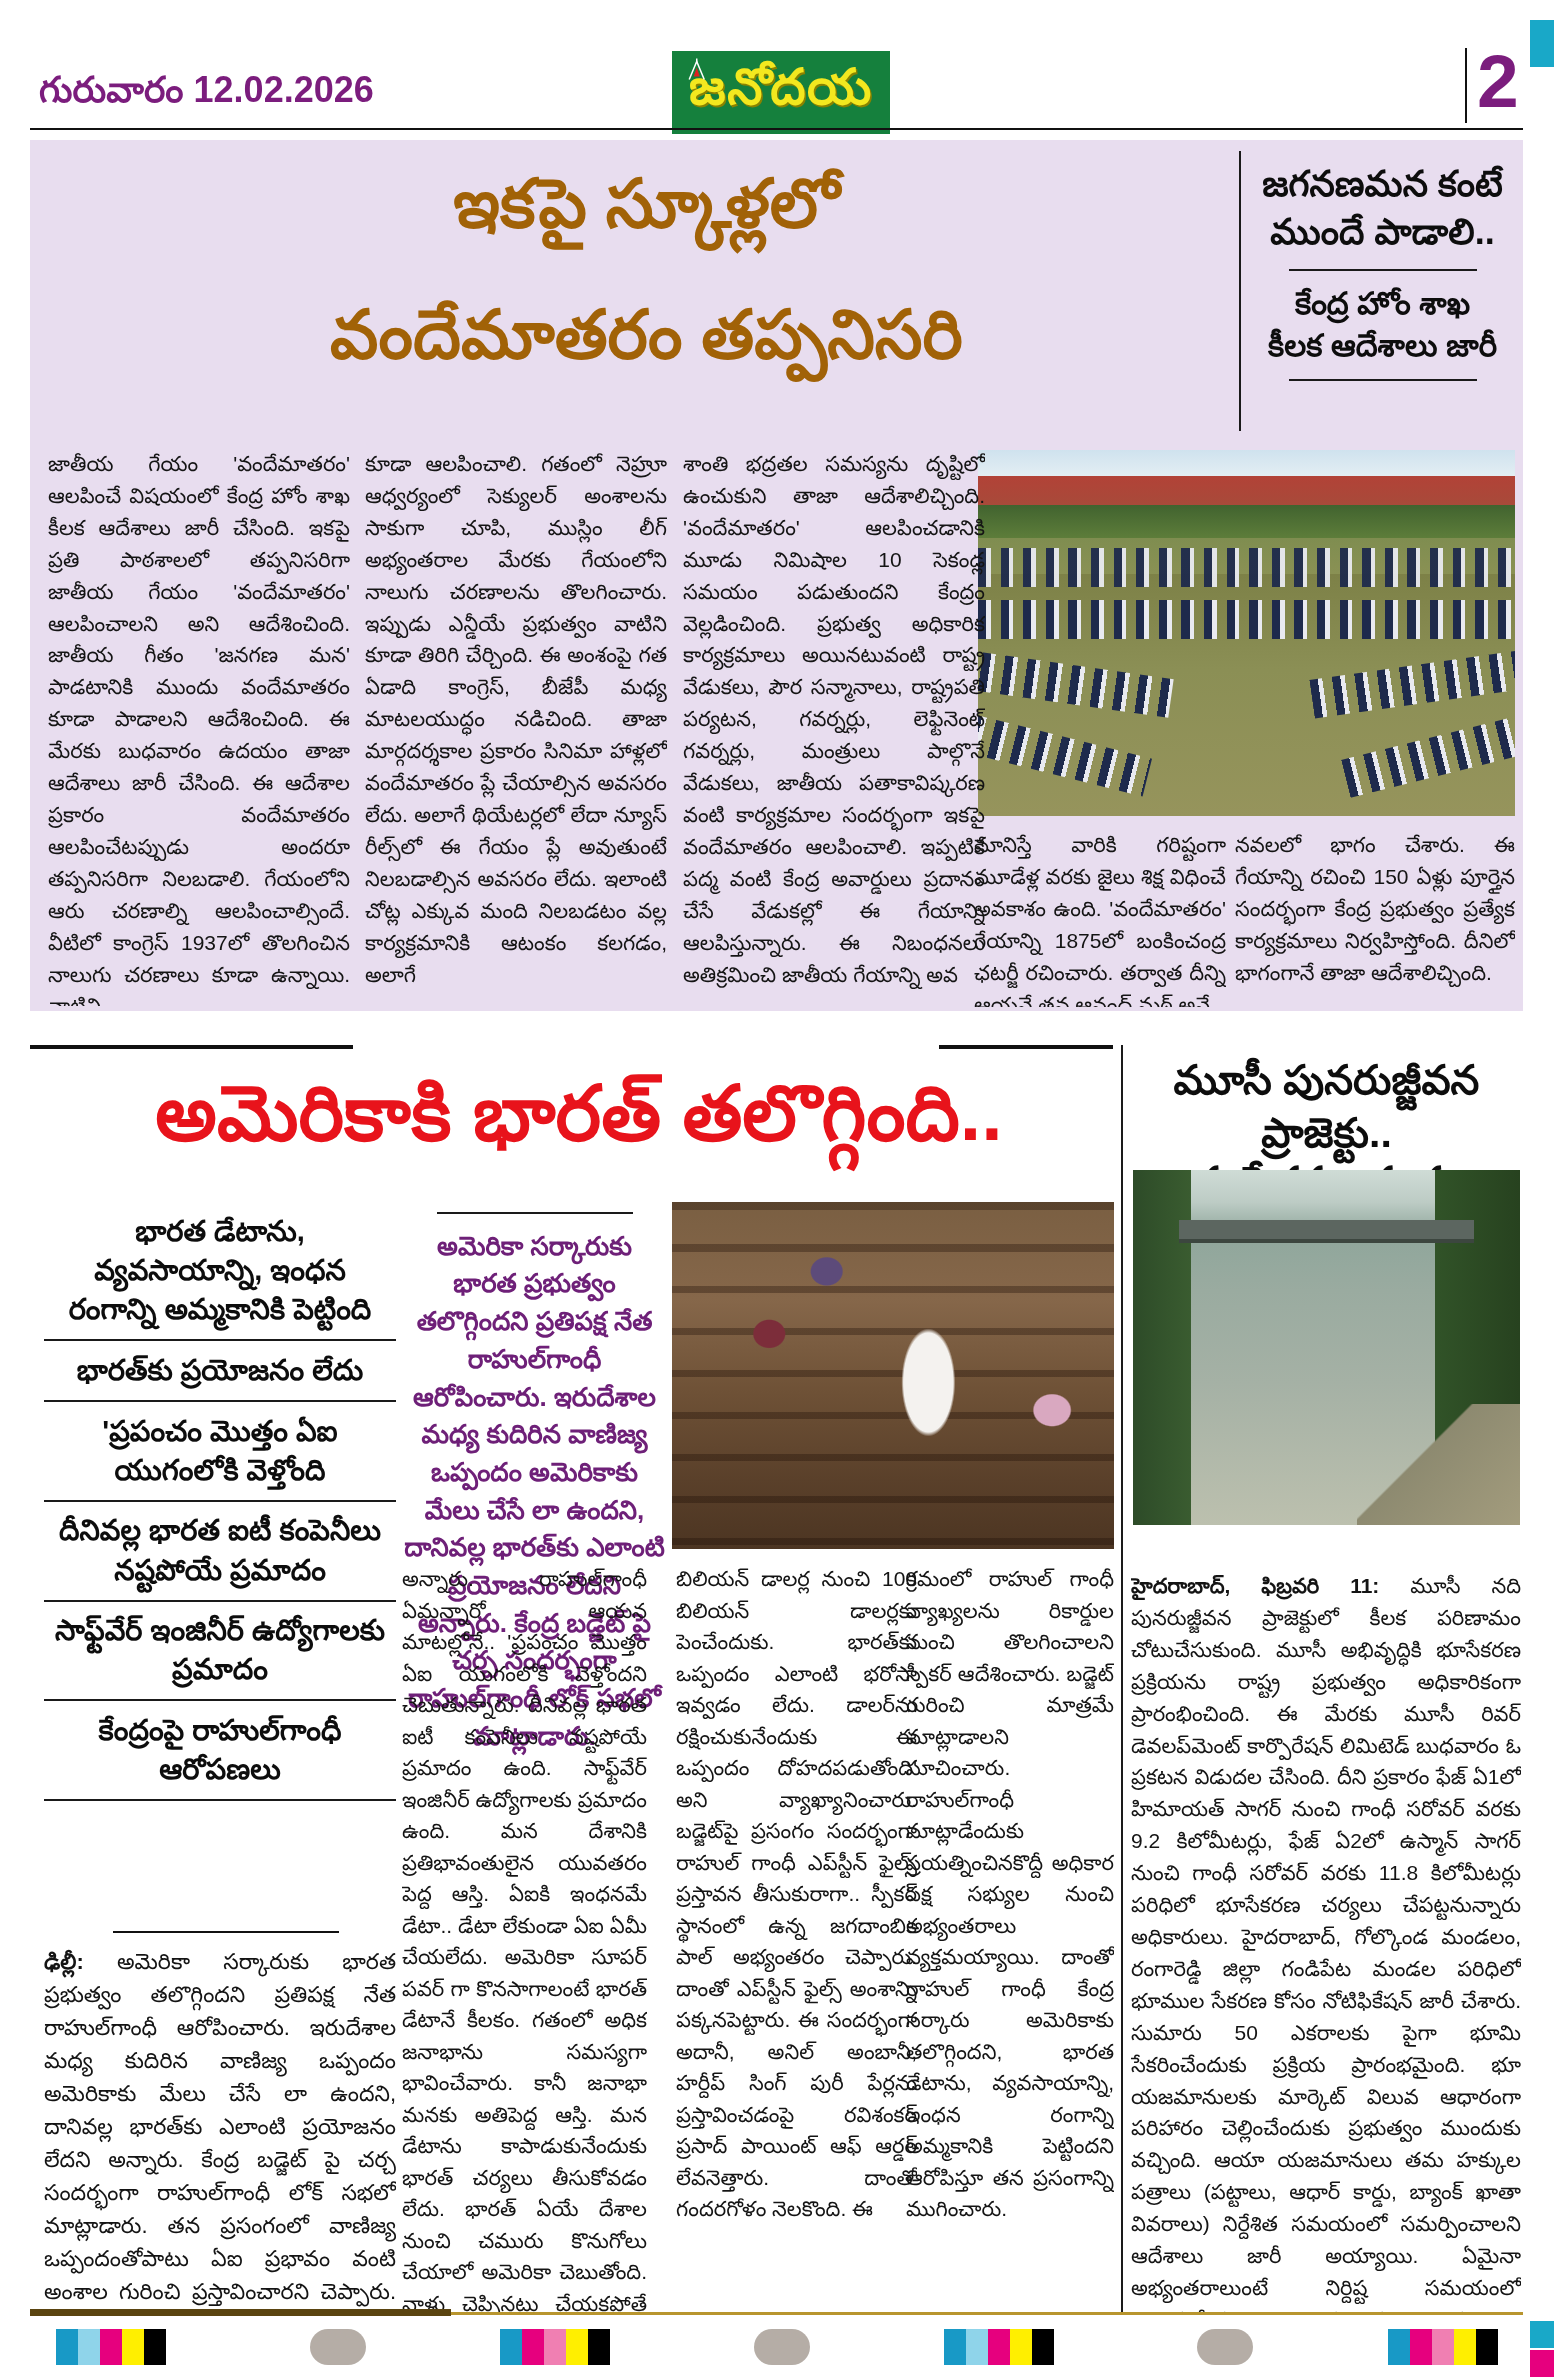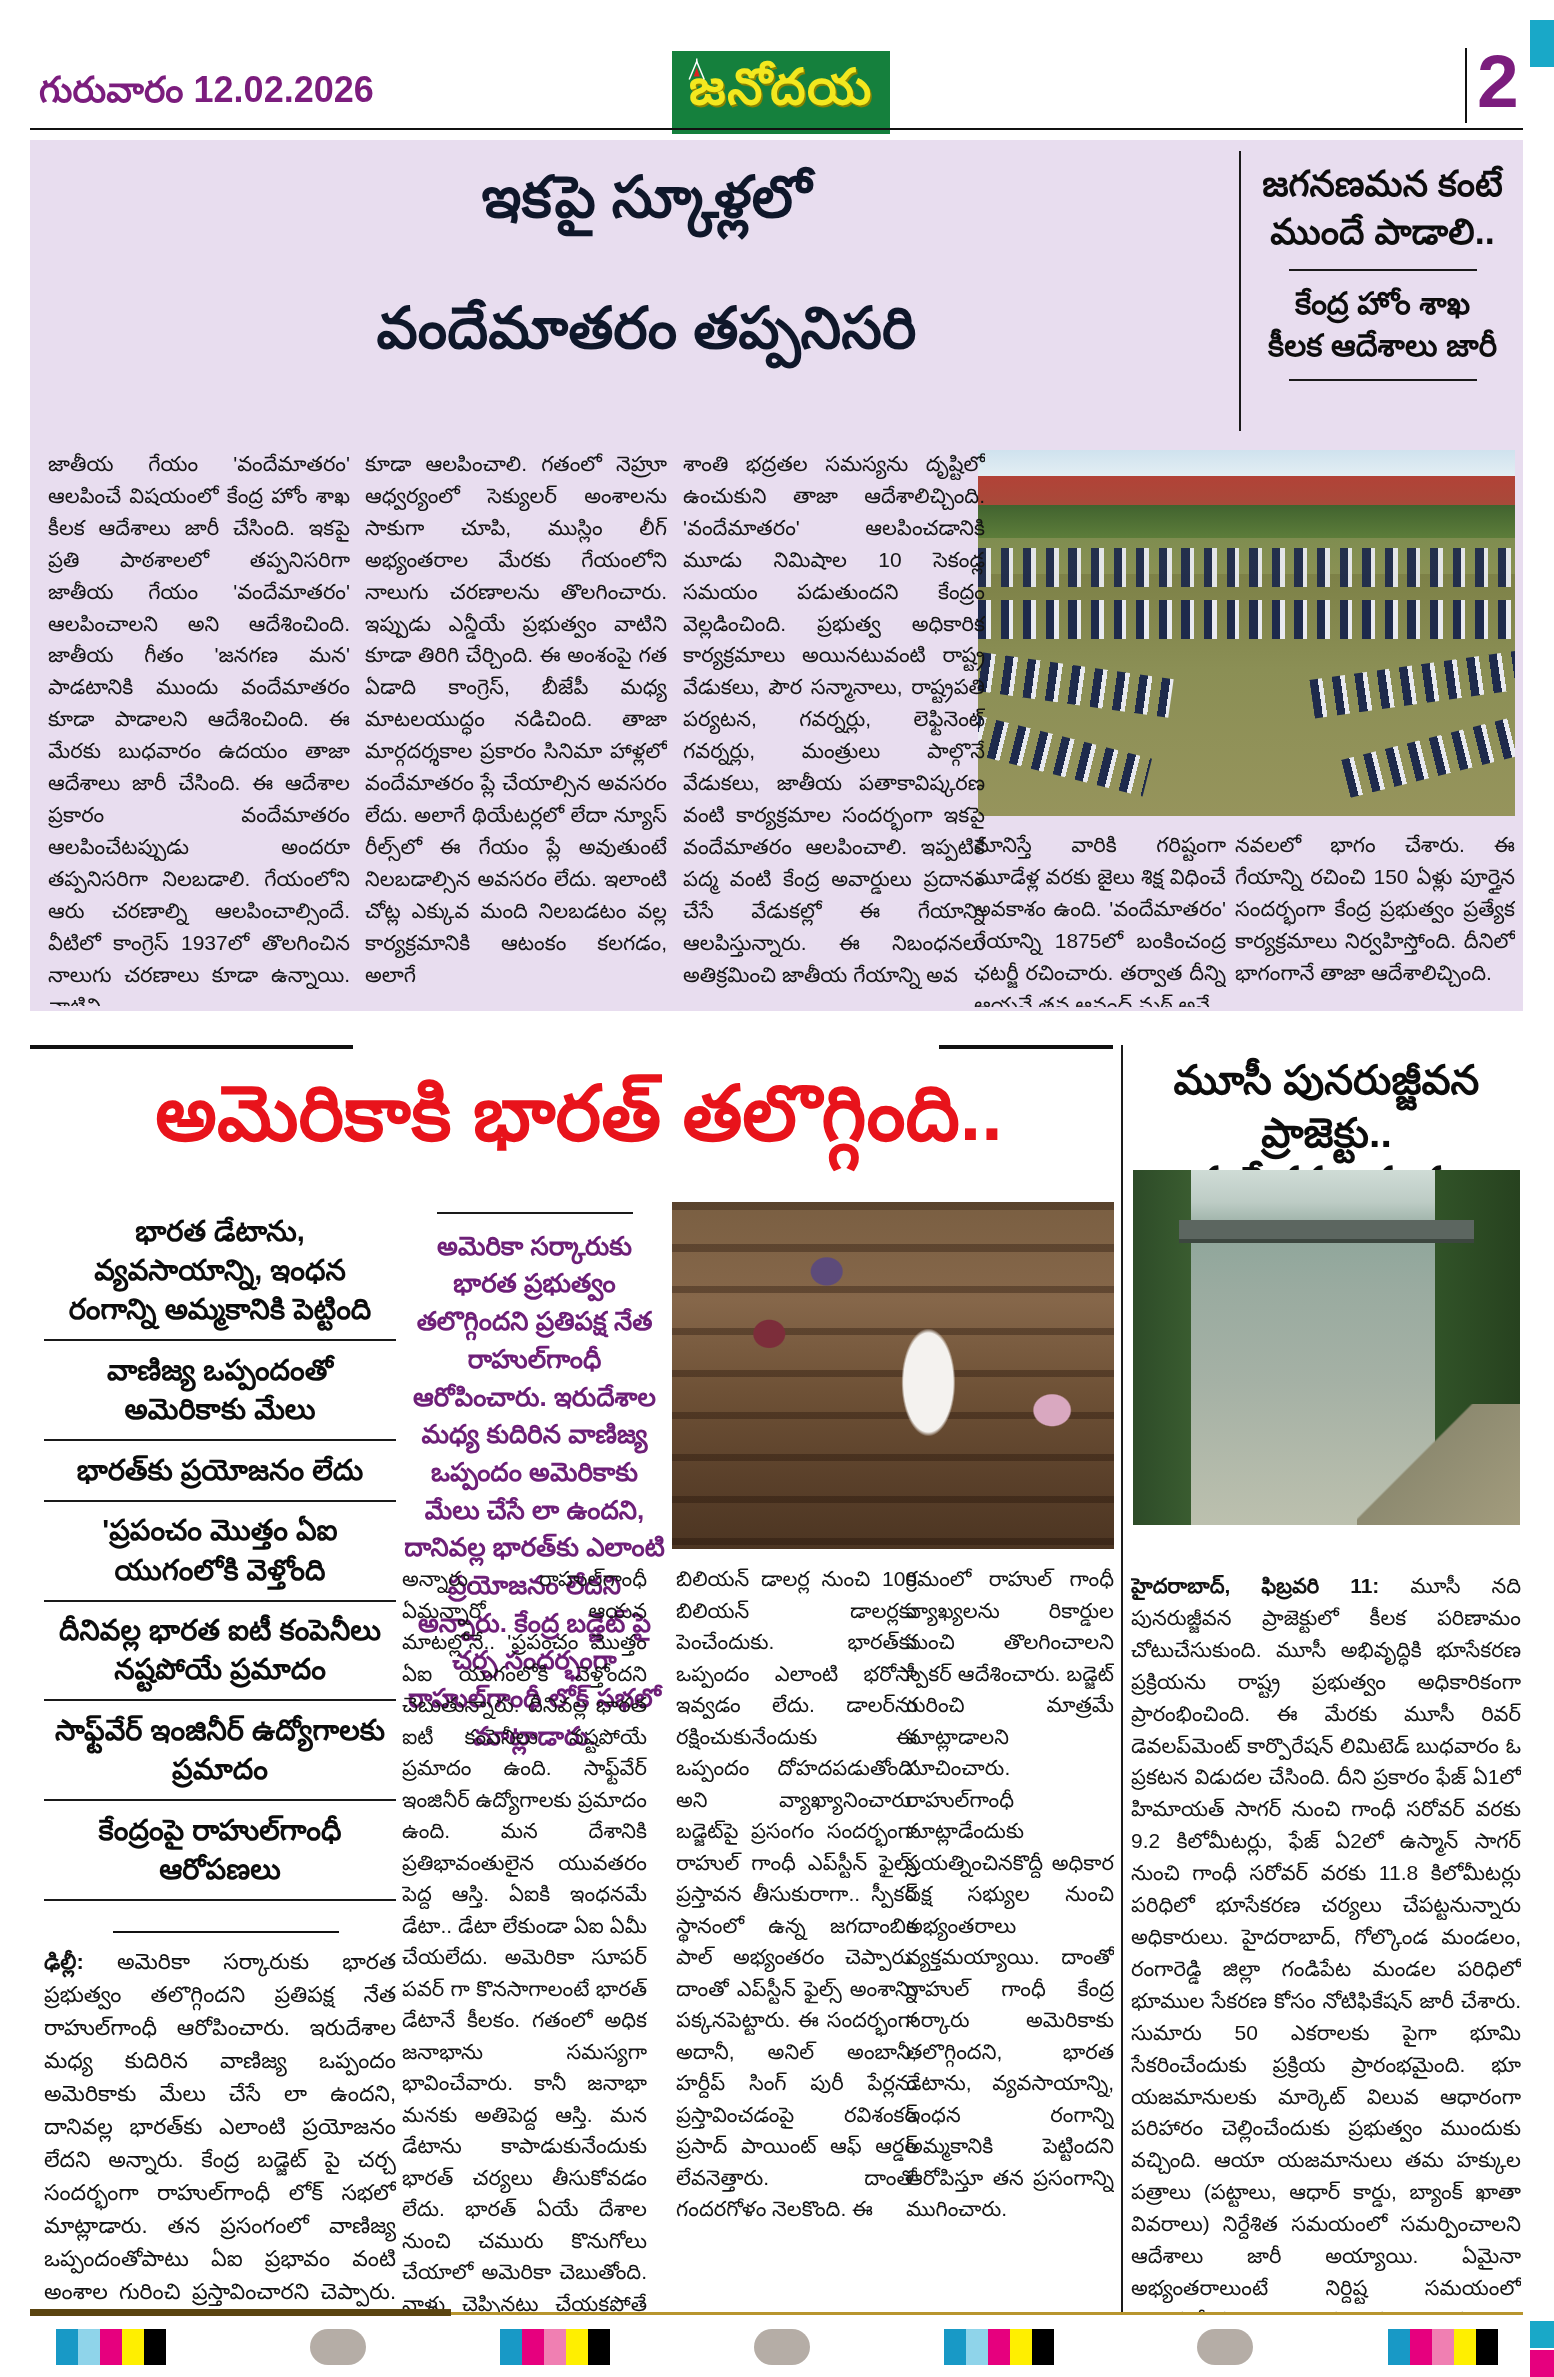--- a/index.html
+++ b/index.html
@@ -12,21 +12,21 @@
             display:flex;align-items:center;justify-content:center;}
   .masthead .title{color:#f3e81f;font-size:50px;font-weight:bold;letter-spacing:1.5px;text-shadow:1.5px 1.5px 0 #8a8200;}
   .emblem{position:absolute;left:13.5px;top:6px;width:32px;height:25.6px;}
   .pn-divider{position:absolute;left:1465px;top:48px;width:2.3px;height:75px;background:#111;}
   .page-number{position:absolute;left:1477px;top:44px;font-size:75px;font-weight:bold;color:#7b1d7d;line-height:1;}
   .header-rule{position:absolute;left:30px;top:128px;width:1493px;height:2.3px;background:#111;}
 
   
   .a1{position:absolute;left:30px;top:140px;width:1493px;height:871px;background:#e8ddef;}
   .a1-h1,.a1-h2{position:absolute;left:30px;width:1173px;text-align:center;font-weight:bold;
-                color:#0f172a;font-size:58px;line-height:1.15;}
+                color:#a16207;font-size:68px;line-height:1.15;}
   .a1-h1{top:24px;}
   .a1-h2{top:155px;}
   .a1-vrule{position:absolute;left:1209px;top:10.5px;width:2.3px;height:280px;background:#1a1a1a;}
   .a1-sub{position:absolute;left:1220px;top:19.6px;width:265px;text-align:center;font-weight:bold;color:#0d0d0d;}
   .a1-sub .big{font-size:36px;line-height:1.35;}
   .a1-sub .small{font-size:31px;line-height:1.35;}
   .sub-rule{width:188px;height:2.3px;background:#1a1a1a;margin:12px auto;}
   .a1-col{position:absolute;top:308px;width:302px;height:558px;font-size:21px;line-height:1.52;
           text-align:justify;overflow:hidden;}
   .a1-col.c1{left:18px;} .a1-col.c2{left:335px;} .a1-col.c3{left:653px;}
@@ -150,21 +150,20 @@
     <div class="a1-col c4">మానిస్తే వారికి గరిష్టంగా మూడేళ్ల వరకు జైలు శిక్ష విధించే అవకాశం ఉంది. 'వందేమాతరం' గేయాన్ని 1875లో బంకించంద్ర ఛటర్జీ రచించారు. తర్వాత దీన్ని ఆయనే తన ఆనంద్ మఠ్ అనే</div>
     <div class="a1-col c5">నవలలో భాగం చేశారు. ఈ గేయాన్ని రచించి 150 ఏళ్లు పూర్తైన సందర్భంగా కేంద్ర ప్రభుత్వం ప్రత్యేక కార్యక్రమాలు నిర్వహిస్తోంది. దీనిలో భాగంగానే తాజా ఆదేశాలిచ్చింది.</div>
   </div>
 
   <div class="a2-rule-l"></div>
   <div class="a2-rule-r"></div>
   <div class="a2-headline">అమెరికాకి భారత్ తలొగ్గింది..</div>
 
   <div class="a2-deck">
     <div class="deck-item">భారత డేటాను, వ్యవసాయాన్ని, ఇంధన రంగాన్ని అమ్మకానికి పెట్టింది</div>
-    <div class="deck-item">వాణిజ్య ఒప్పందంతో అమెరికాకు మేలు</div>
     <div class="deck-item">భారత్‌కు ప్రయోజనం లేదు</div>
     <div class="deck-item">'ప్రపంచం మొత్తం ఏఐ యుగంలోకి వెళ్తోంది</div>
     <div class="deck-item">దీనివల్ల భారత ఐటీ కంపెనీలు నష్టపోయే ప్రమాదం</div>
     <div class="deck-item">సాఫ్ట్‌వేర్ ఇంజినీర్ ఉద్యోగాలకు ప్రమాదం</div>
     <div class="deck-item">కేంద్రంపై రాహుల్‌గాంధీ ఆరోపణలు</div>
   </div>
 
   <div class="a2-lead">
     <div class="lead-rule"></div>
     <span>అమెరికా సర్కారుకు భారత ప్రభుత్వం తలొగ్గిందని ప్రతిపక్ష నేత రాహుల్‌గాంధీ ఆరోపించారు. ఇరుదేశాల మధ్య కుదిరిన వాణిజ్య ఒప్పందం అమెరికాకు మేలు చేసే లా ఉందని, దానివల్ల భారత్‌కు ఎలాంటి ప్రయోజనం లేదని అన్నారు. కేంద్ర బడ్జెట్ పై చర్చ సందర్భంగా రాహుల్‌గాంధీ లోక్ సభలో మాట్లాడారు.</span>

